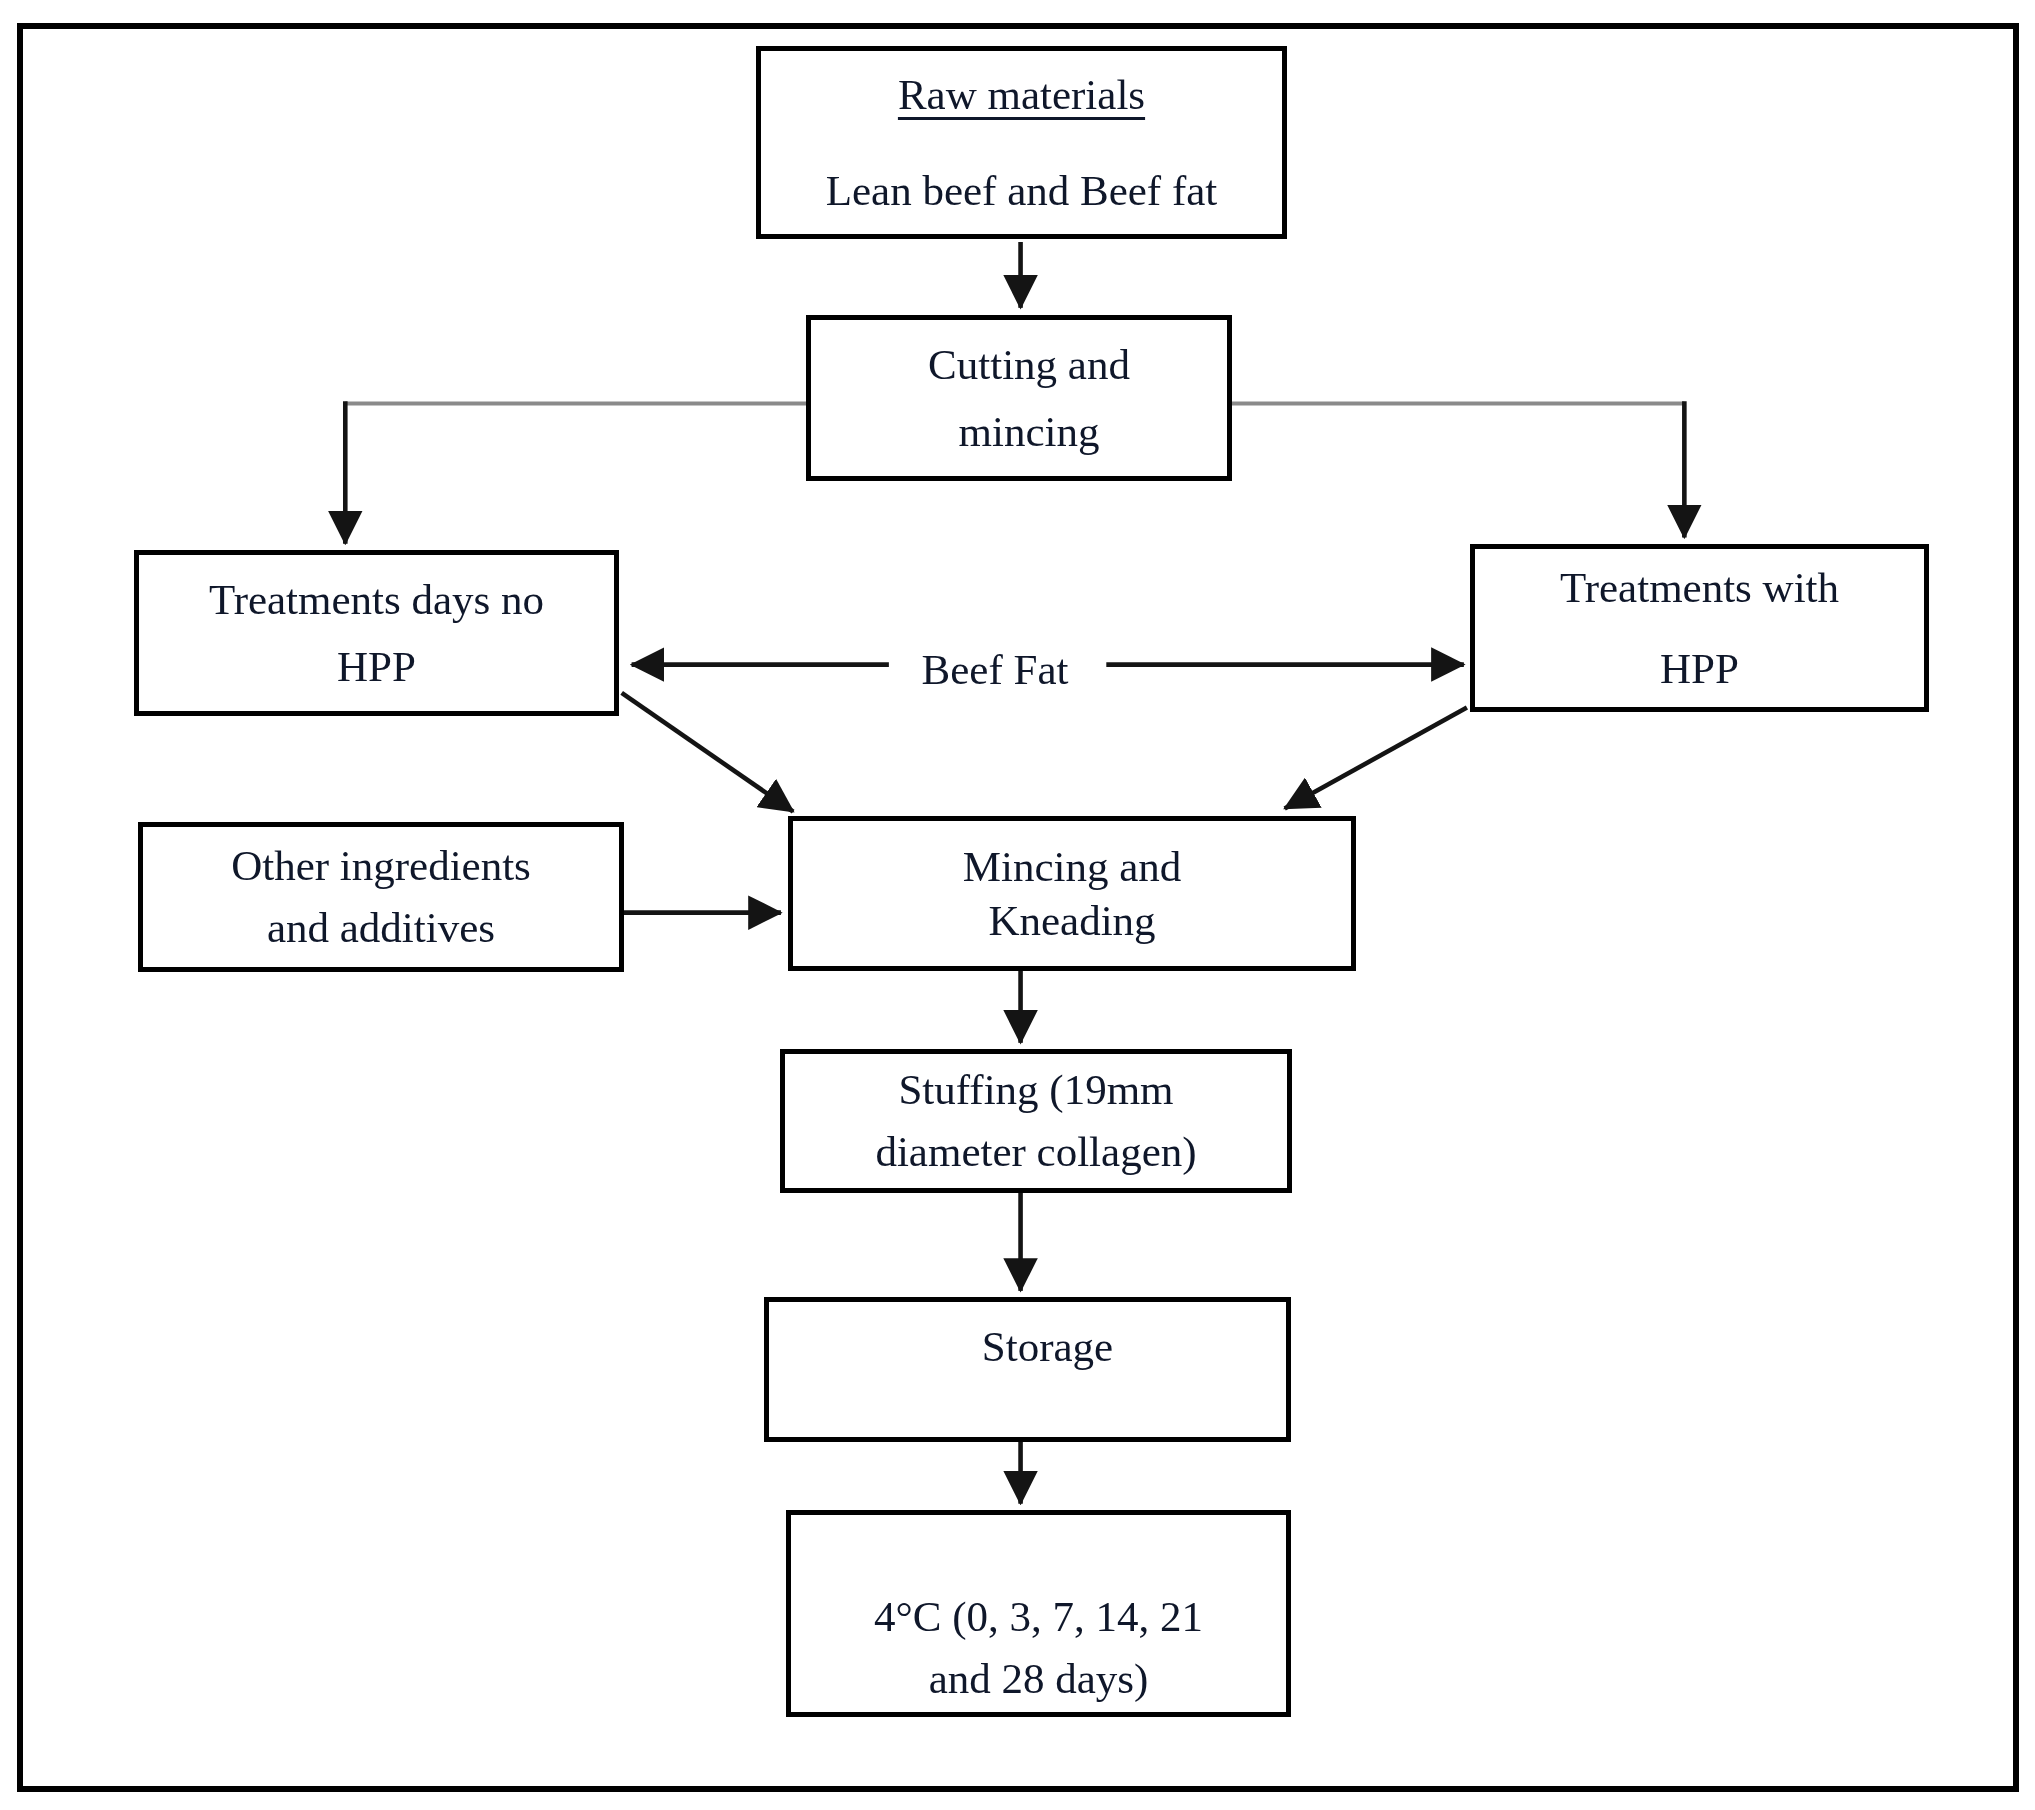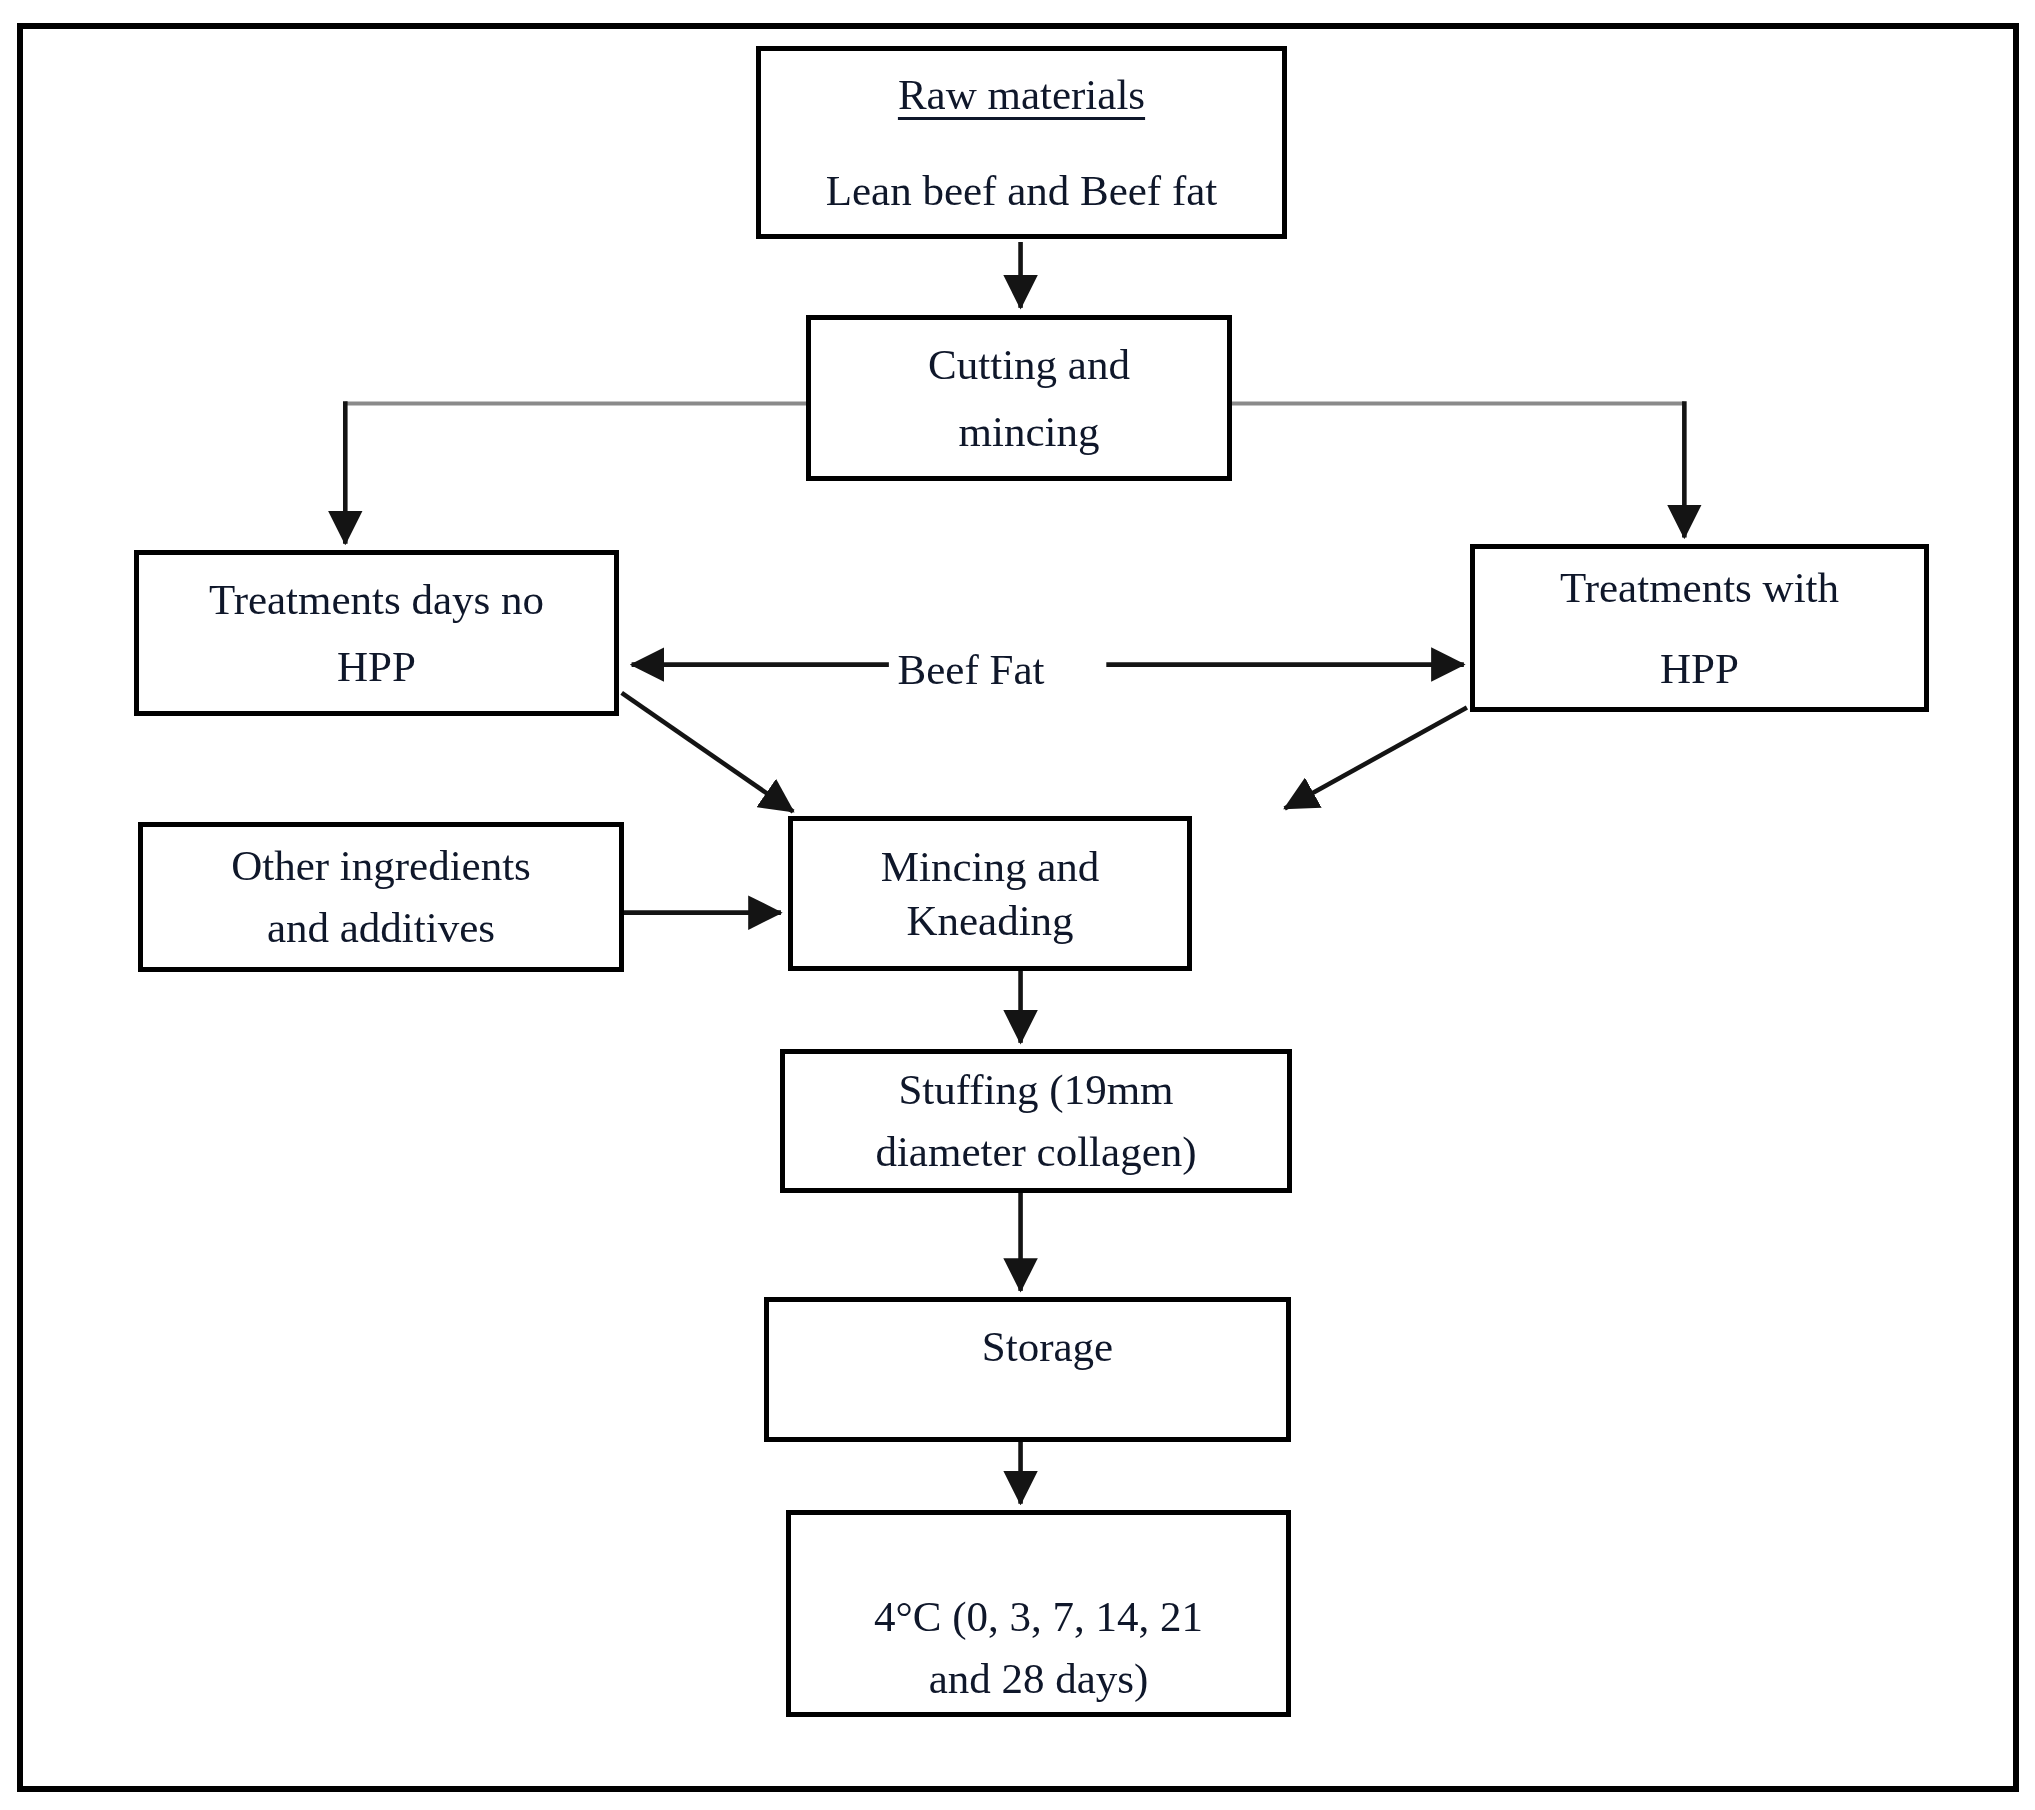--- a/index.html
+++ b/index.html
@@ -34,28 +34,28 @@
   }
   .node .ln{display:block;}
   .underlined{text-decoration:underline; text-underline-offset:7.7px; text-decoration-thickness:3.1px;}
 
   
   #box-raw       {left:756px;  top:46px;   width:531px; height:193px; gap:47px;}
   #box-cutting   {left:806px; top:315px;  width:426px; height:166px; gap:17px;padding-left:20px;}
   #box-nohpp     {left:134px;  top:550px;  width:485px; height:166px; gap:17px;}
   #box-hpp       {left:1470px; top:544px;  width:459px; height:168px; gap:31px;}
   #box-other     {left:138px;  top:822px; width:486px; height:150px; gap:12.3px;}
-  #box-mincing   {left:788px; top:816px; width:404px; height:155px; gap:5px;}
+  #box-mincing   {left:788px; top:816px; width:568px; height:155px; gap:5px;}
   #box-stuffing  {left:780px; top:1049px; width:512px; height:144px; gap:12.3px;}
   #box-storage   {left:764px;  top:1297px; width:527px; height:145px; justify-content:flex-start; padding-top:20px;padding-left:40px;}
   #box-temp     {left:786px; top:1510px; width:505px; height:207px; justify-content:flex-start; padding-top:77px; gap:12.3px;}
 
   .edge-label{
     position:absolute;
-    left:971px; top:669px;
+    left:995px; top:669px;
     transform:translate(-50%,-50%);
     font-size:43px;
     background:#ffffff;
     padding:0 4.6px;
     white-space:nowrap;
   }
   svg.wires{position:absolute; left:0; top:0; pointer-events:none;}
 </style>
 </head>
 <body>

